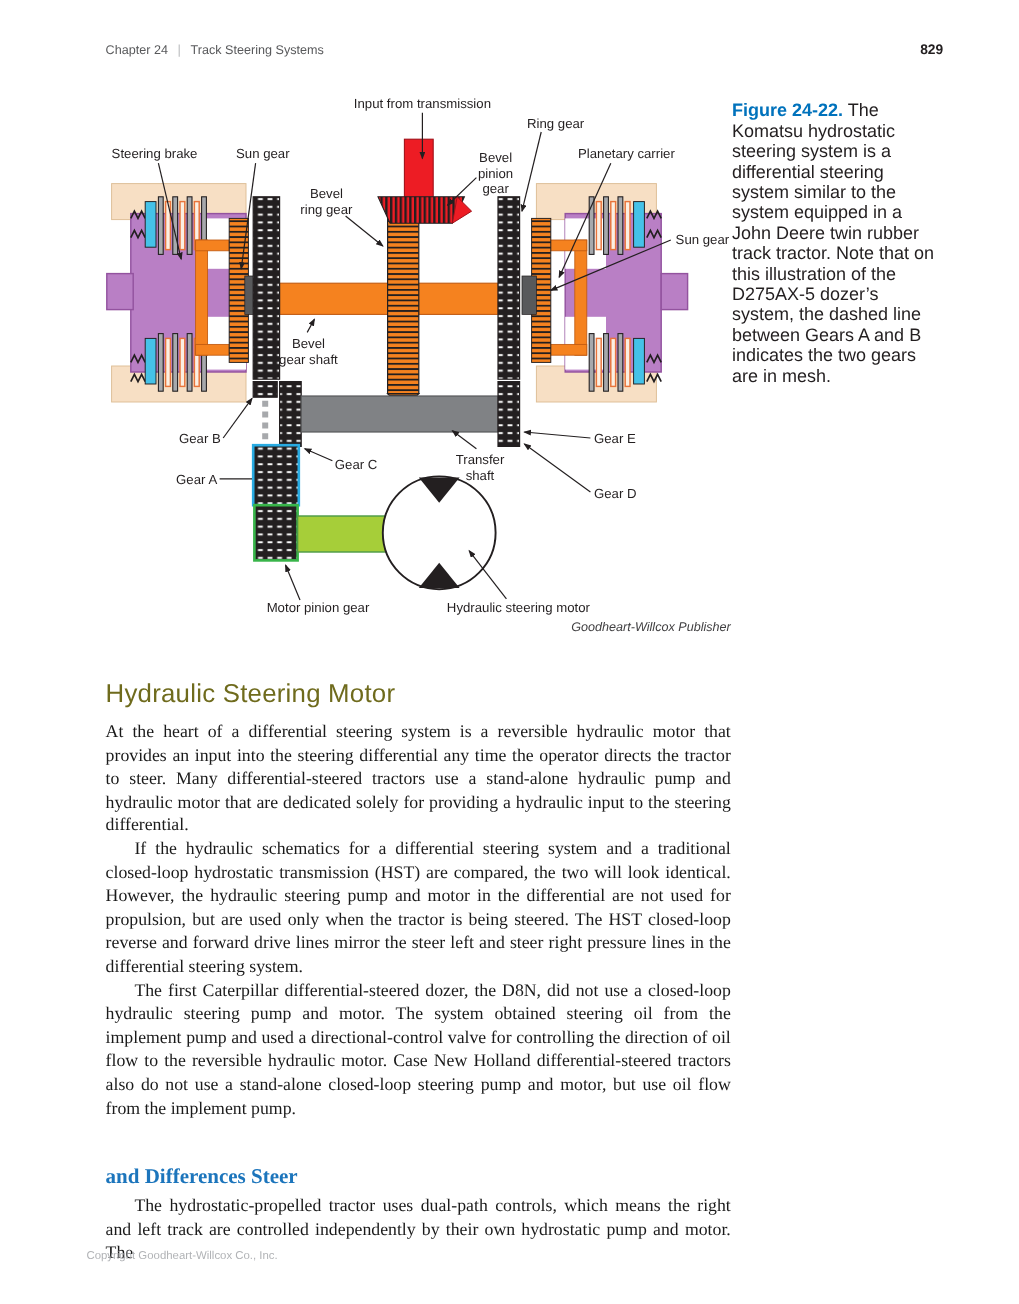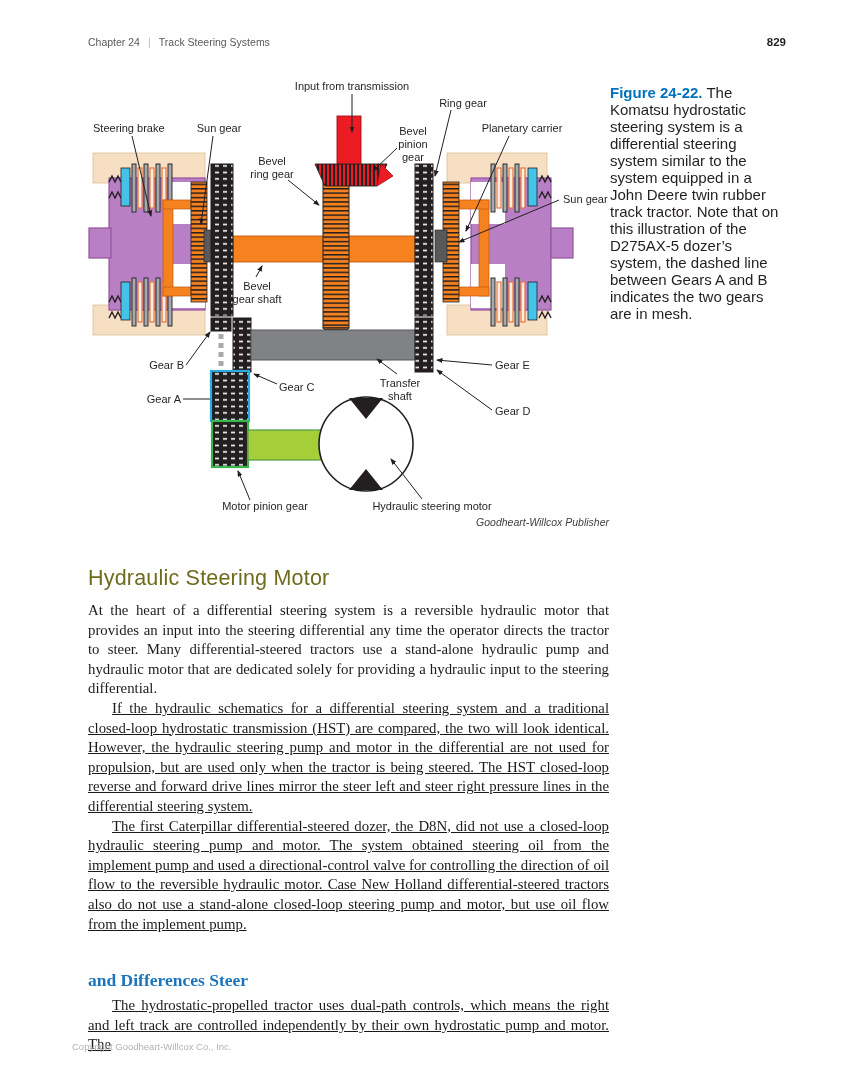--- a/index.html
+++ b/index.html
@@ -14,21 +14,21 @@
   
   .fig-svg{position:absolute;left:85px;top:78px;}
   .caption{position:absolute;left:610px;top:84px;width:172px;font-size:15px;line-height:17px;color:#231F20;}
   .caption .lbl{font-weight:bold;color:#0072BC;}
   
   .heading{position:absolute;left:88px;top:566px;font-size:21.5px;color:#6F6B1D;letter-spacing:0.2px;}
   .body-col{position:absolute;left:88px;top:601px;width:521px;
             font-family:"Liberation Serif",serif;font-size:14.8px;line-height:19.6px;
             text-align:justify;color:#1A1A1A;}
   .body-col p{margin:0;}
-  .body-col p.ind{text-indent:24px;text-decoration:underline;}
+  .body-col p.ind{text-indent:24px;}
   .subheading{font-family:"Liberation Serif",serif;font-weight:bold;color:#1C75BC;
               font-size:17.5px;line-height:22px;text-align:left;margin:13px 0 5px 0;}
   
   .copy{position:absolute;left:72px;top:1041px;font-size:9.5px;color:#B1B3B6;}
   svg text{font-family:"Liberation Sans",sans-serif;font-size:11px;fill:#231F20;}
   svg text.credit{font-style:italic;font-size:10.5px;fill:#414042;}
 </style>
 </head>
 <body>
 

